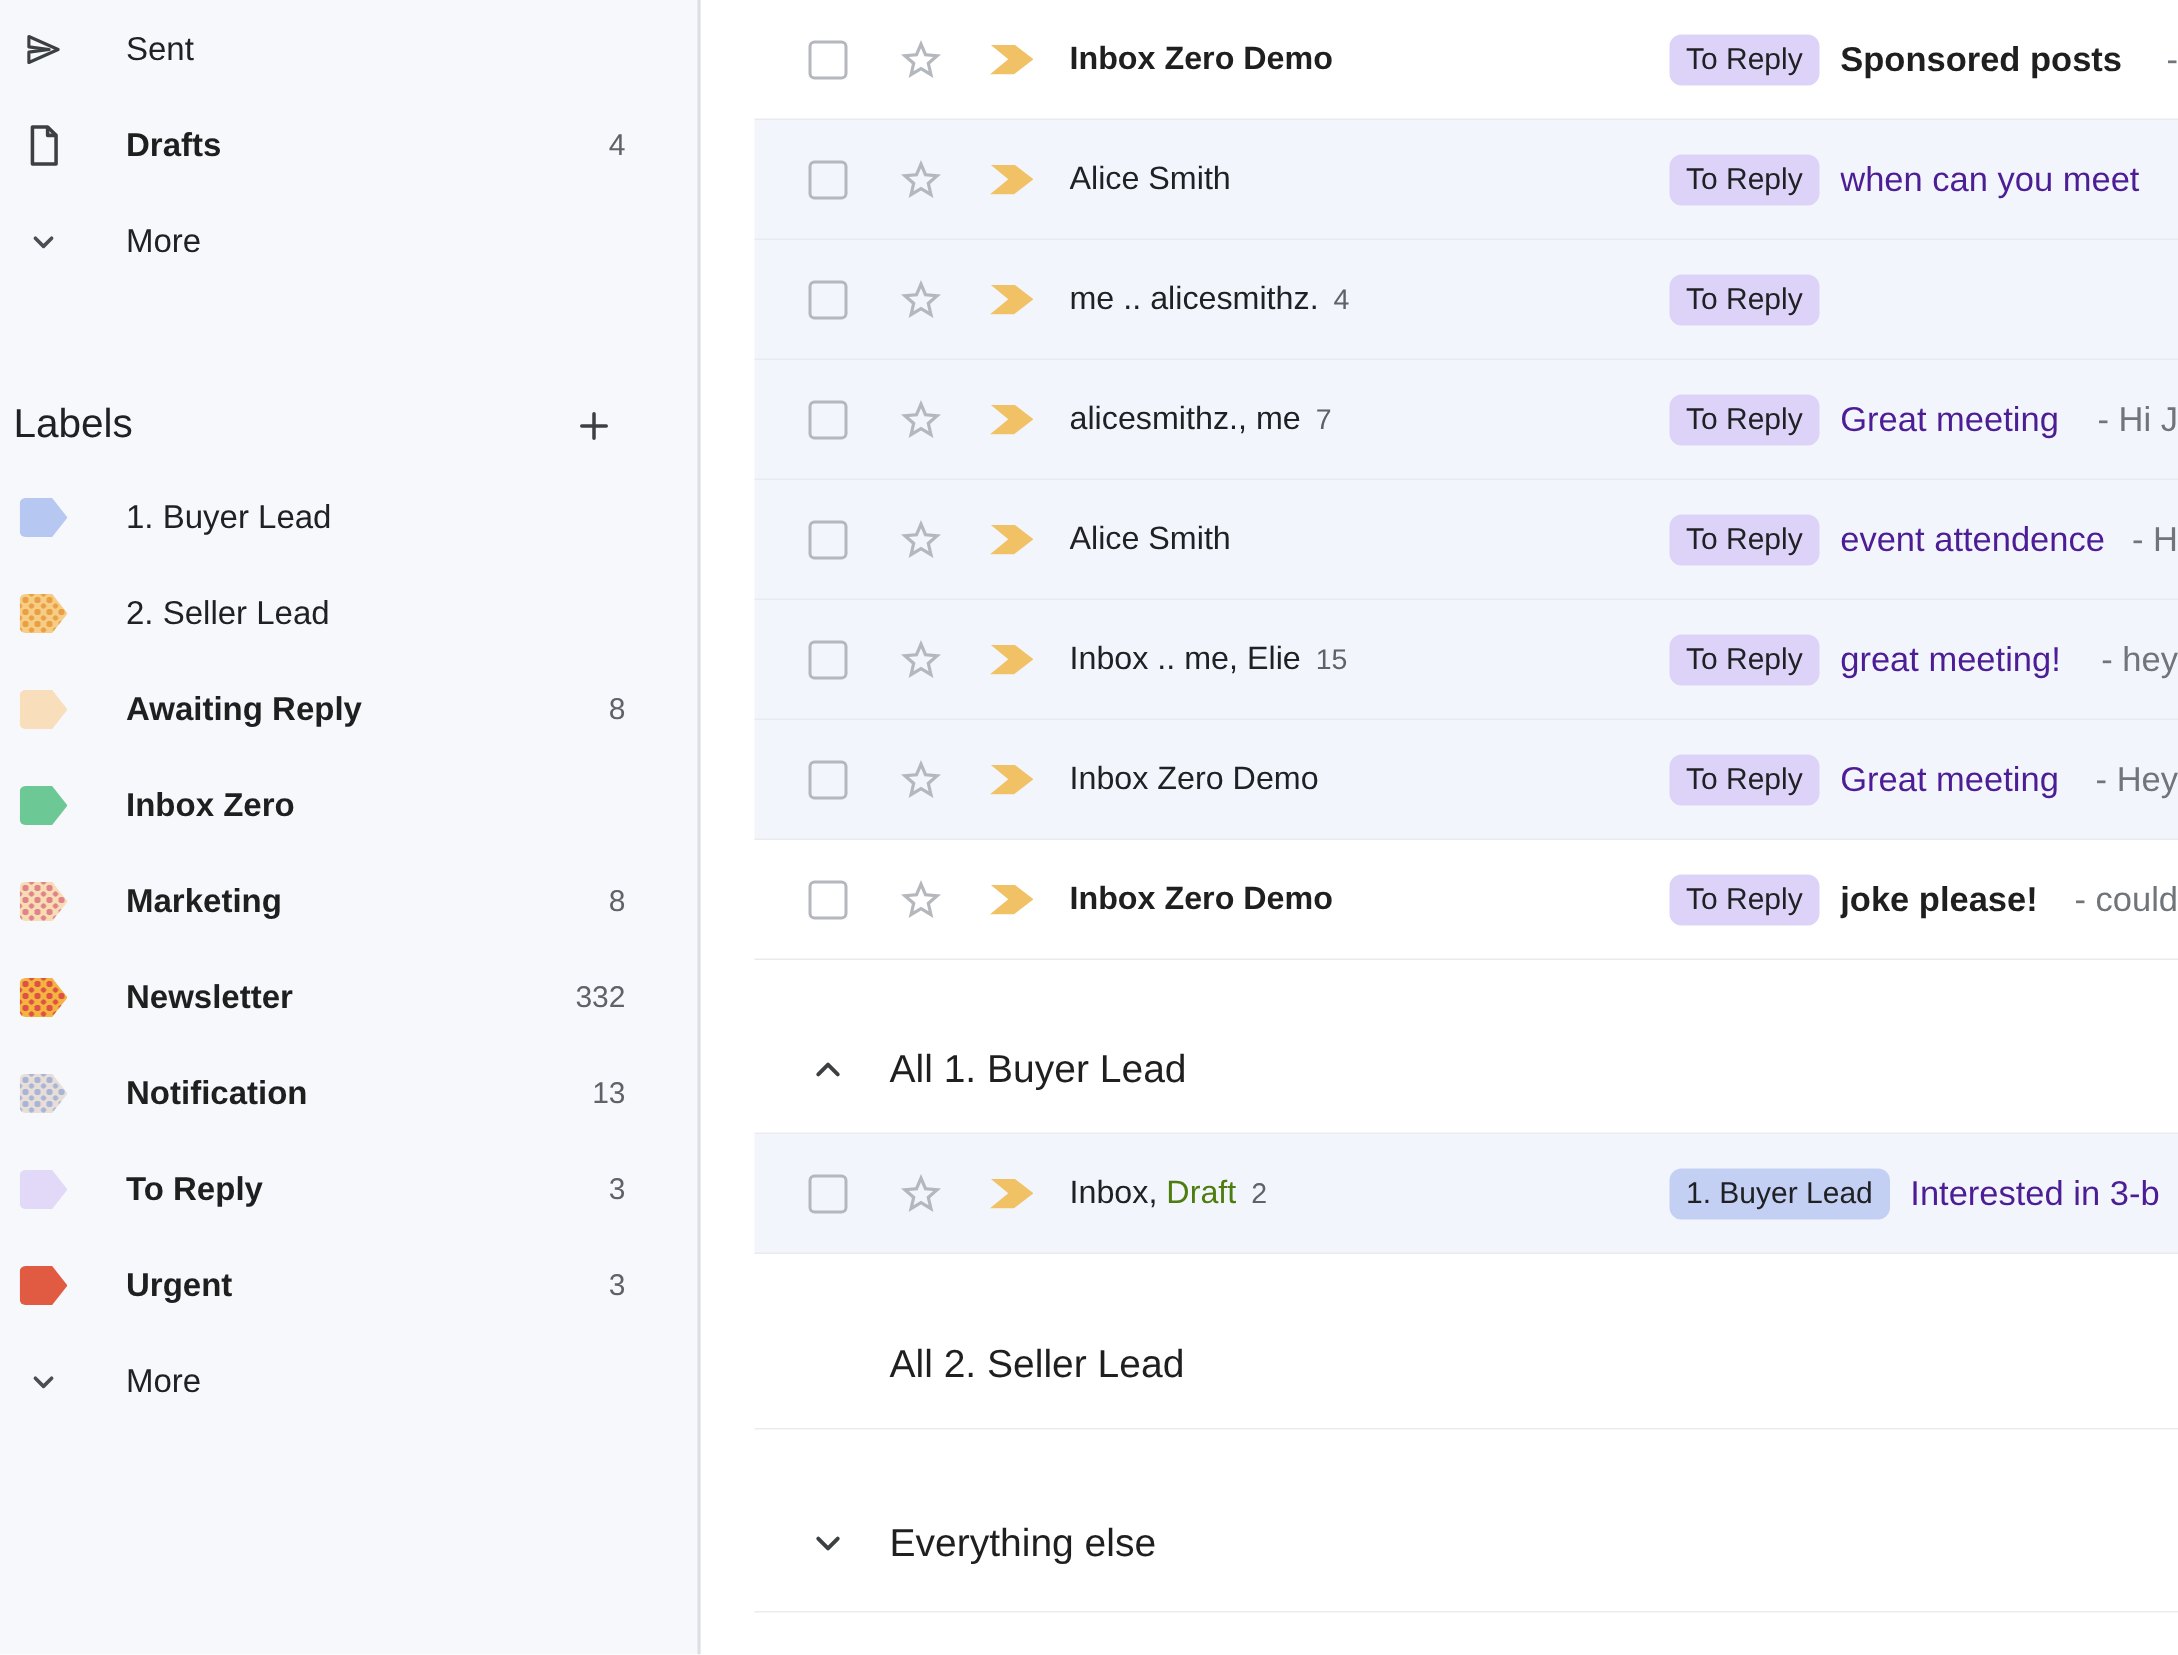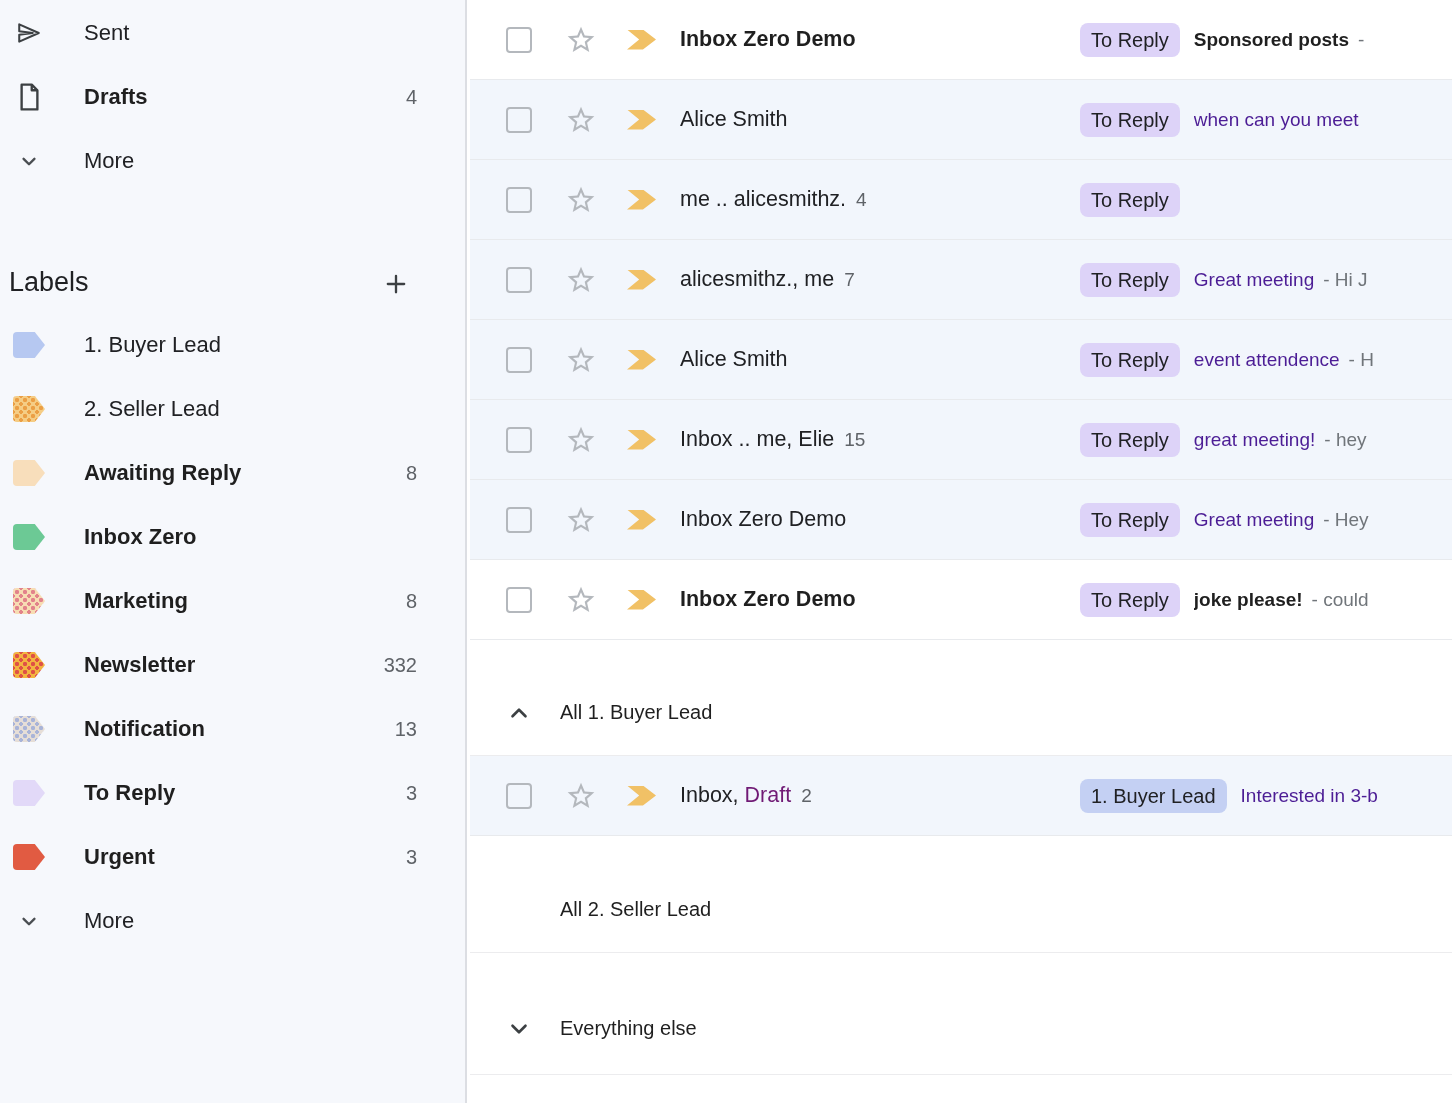--- a/index.html
+++ b/index.html
@@ -23,48 +23,48 @@
   .labels-plus { margin-left:auto; cursor:pointer; display:flex; }
 
   .labels-list { margin-top:15px; }
   .tag { width:32px; height:26px; border-radius:4px;
          clip-path:polygon(0 0,68% 0,100% 50%,68% 100%,0 100%);
          background-image:radial-gradient(var(--dot,rgba(0,0,0,0)) 2px, transparent 2.3px),
                           radial-gradient(var(--dot,rgba(0,0,0,0)) 1.6px, transparent 1.9px);
          background-size:8px 8px, 8px 8px; background-position:0 0, 4px 4px; }
 
   
-  .main { flex:1; background:#fff; padding-left:3px; overflow:hidden; }
+  .main { flex:1; background:#fff; padding-left:3px; overflow:hidden;margin-left:33px; }
   .mail-row { height:80px; display:flex; align-items:center; padding-left:36px;
               border-bottom:1px solid #e8eaed; background:#f2f6fc; cursor:pointer; }
   .mail-row.unread { background:#ffffff; }
   .check { width:26px; min-width:26px; height:26px; border:2.5px solid #b4b8bd;
            border-radius:4px; background:transparent; cursor:pointer; }
   .star { margin-left:33px; display:flex; cursor:pointer; }
   .imp { margin-left:30px; width:29px; min-width:29px; height:20px; background:#f1c166;
          clip-path:polygon(0 0,55% 0,100% 50%,55% 100%,0 100%,42% 50%); }
   .sender { width:384px; min-width:384px; margin-left:24px; font-size:21.5px; color:#202124;
             white-space:nowrap; overflow:hidden; display:flex; align-items:baseline; }
   .mail-row.unread .sender { font-weight:700; color:#1f1f1f; }
   .sender .cnt { font-size:19px; color:#5f6368; font-weight:400; margin-left:10px; }
-  .sender .draft { color:#701a75; margin-left:6px; }
+  .sender .draft { color:#4d7c0f; margin-left:6px; }
   .badge { height:34px; line-height:34px; border-radius:8px; padding:0 11px;
            font-size:20px; color:#202124; white-space:nowrap; margin-left:16px; }
   .subject-area { flex:1; overflow:hidden; white-space:nowrap; margin-left:14px;
-                  font-size:19px; display:flex; align-items:baseline; }
+                  font-size:23px; display:flex; align-items:baseline;justify-content:space-between; }
   .subj { color:#4c1d95; }
   .mail-row.unread .subj { font-weight:700; color:#1f1f1f; }
   .snip { color:#70757a; margin-left:9px; }
 
   .sec { display:flex; align-items:center; padding-top:30px; padding-left:36px;
          border-bottom:1px solid #ececee; }
   .sec-1 { height:116px; } .sec-2 { height:117px; } .sec-3 { height:122px; }
   .sec-chevron { width:26px; display:flex; justify-content:center; cursor:pointer; }
   .sec-chevron.hidden { visibility:hidden; }
-  .sec-title { margin-left:28px; font-size:20px; color:#1f1f1f; white-space:nowrap; }
+  .sec-title { margin-left:28px; font-size:26px; color:#1f1f1f; white-space:nowrap; }
 
   svg { display:block; }
 </style>
 </head>
 <body>
 
 <div class="app">
 
   <div class="sidebar">
 

